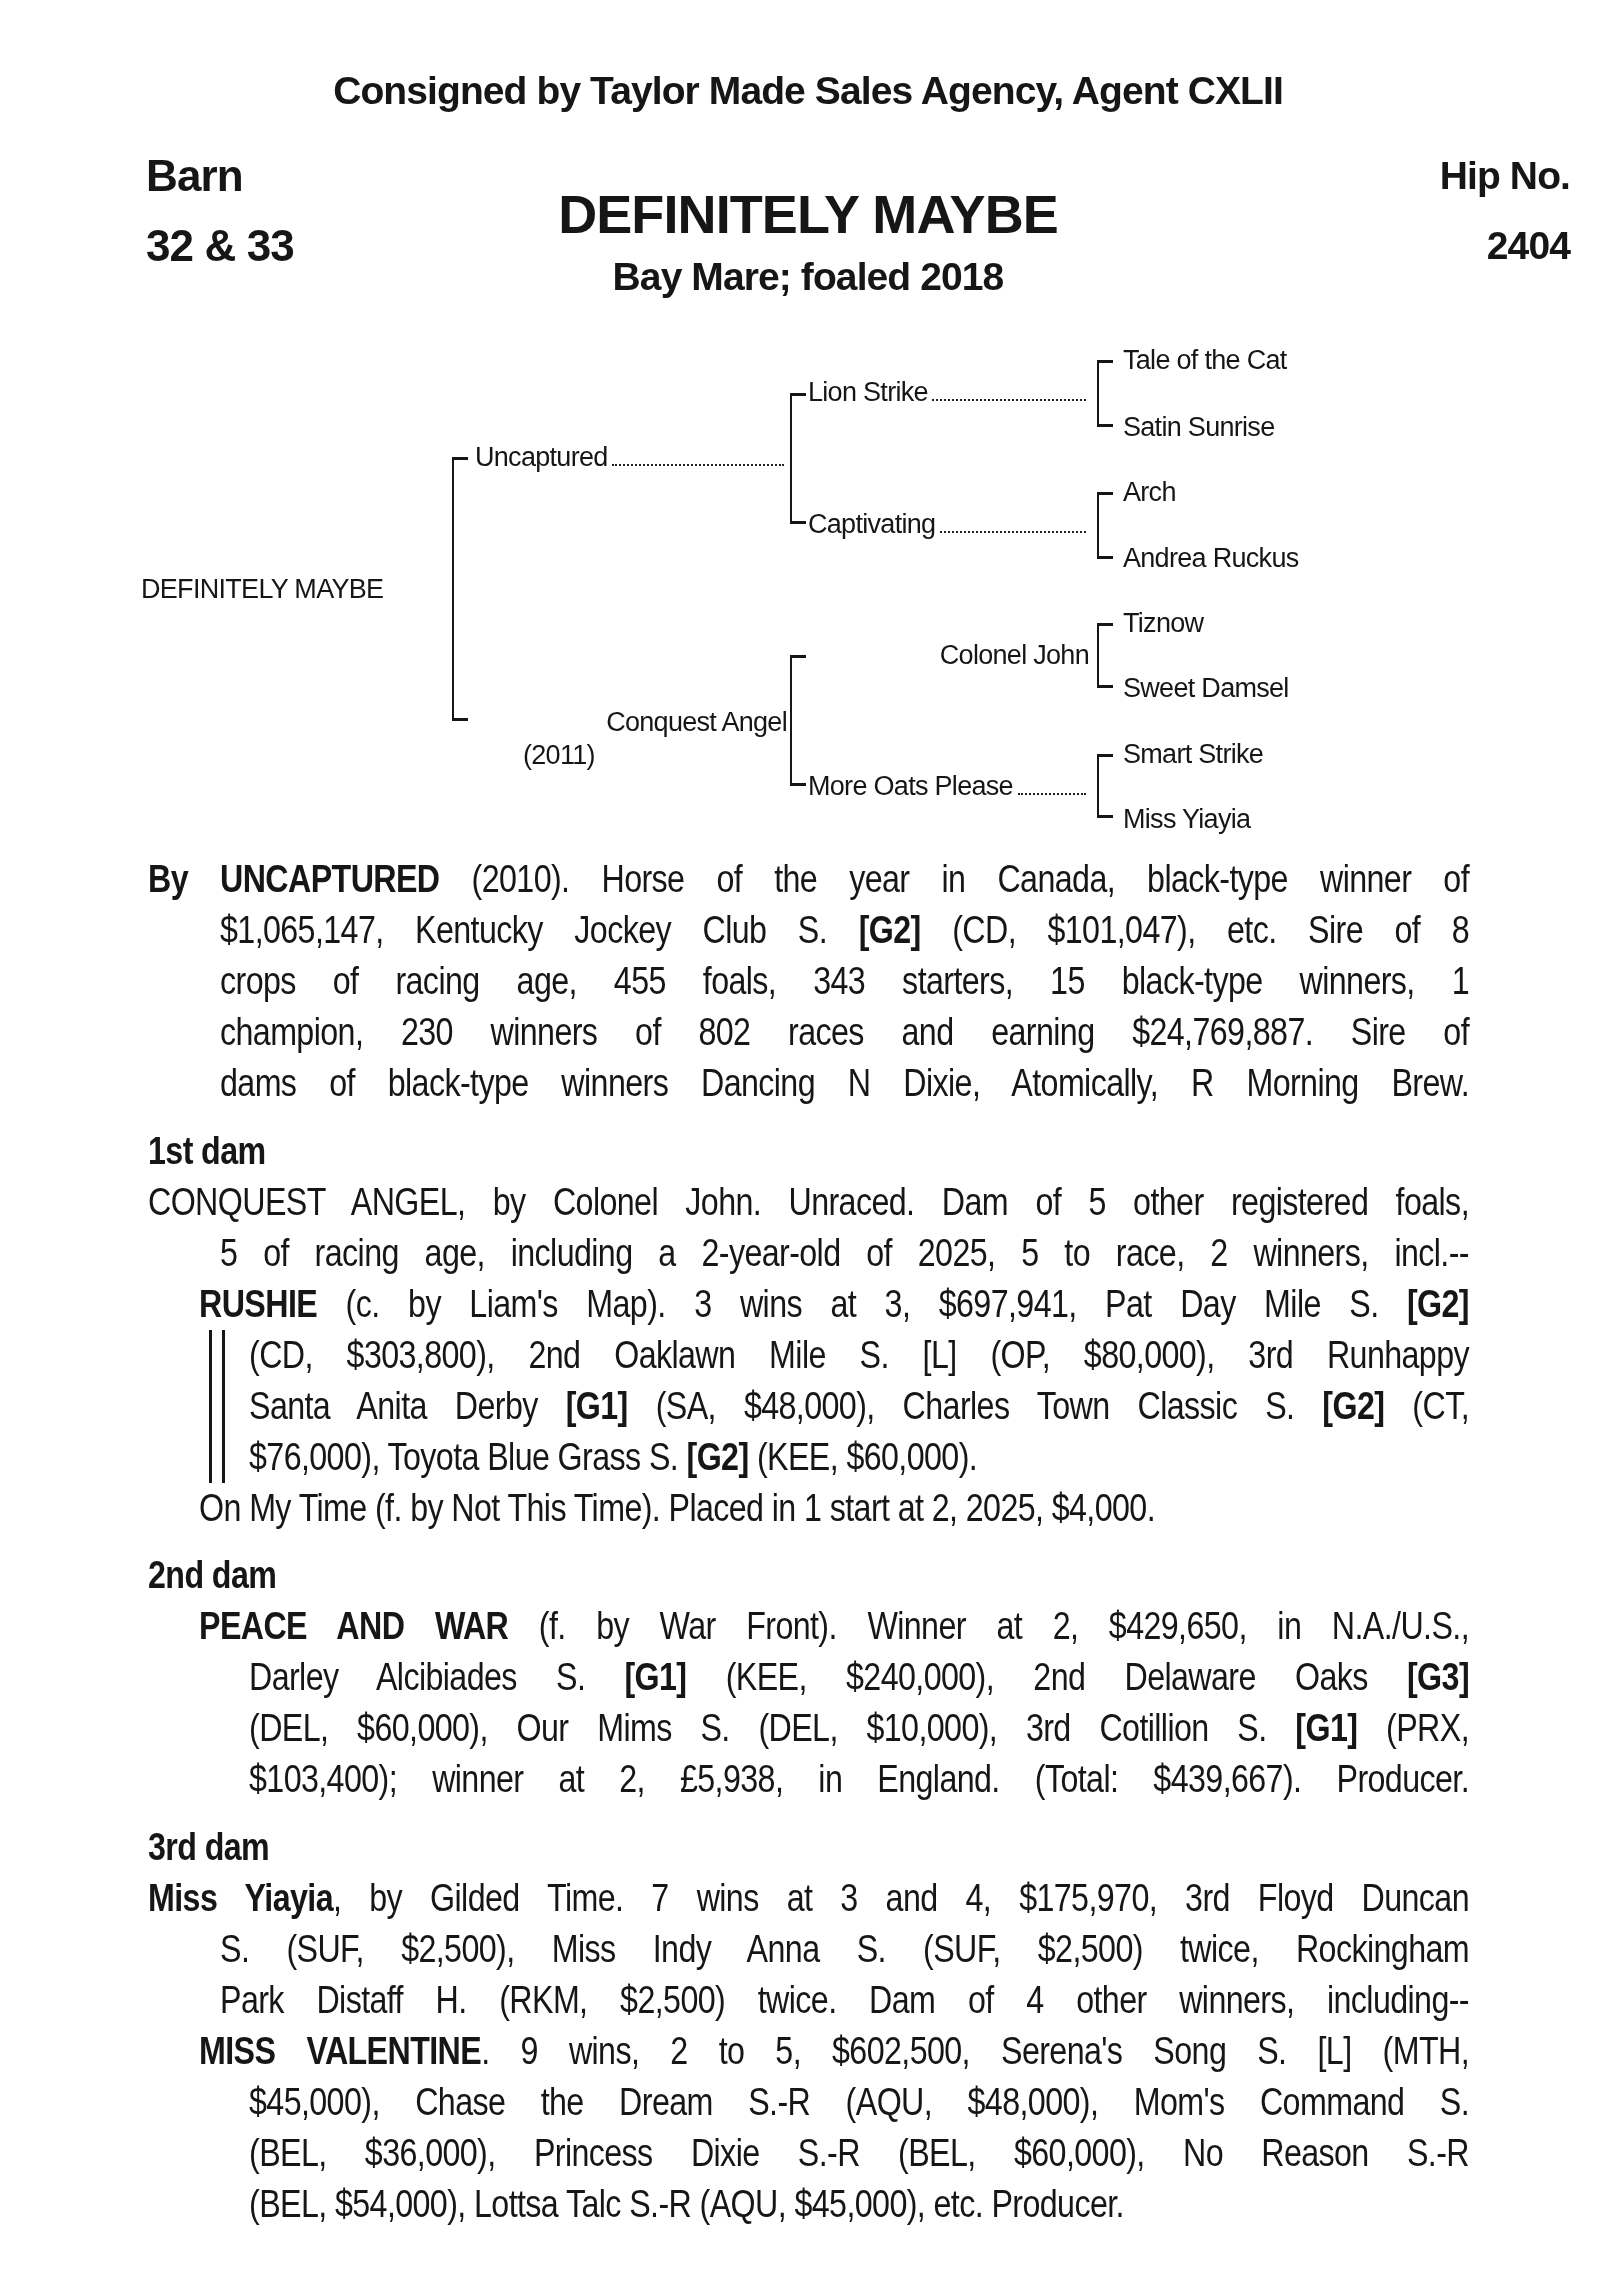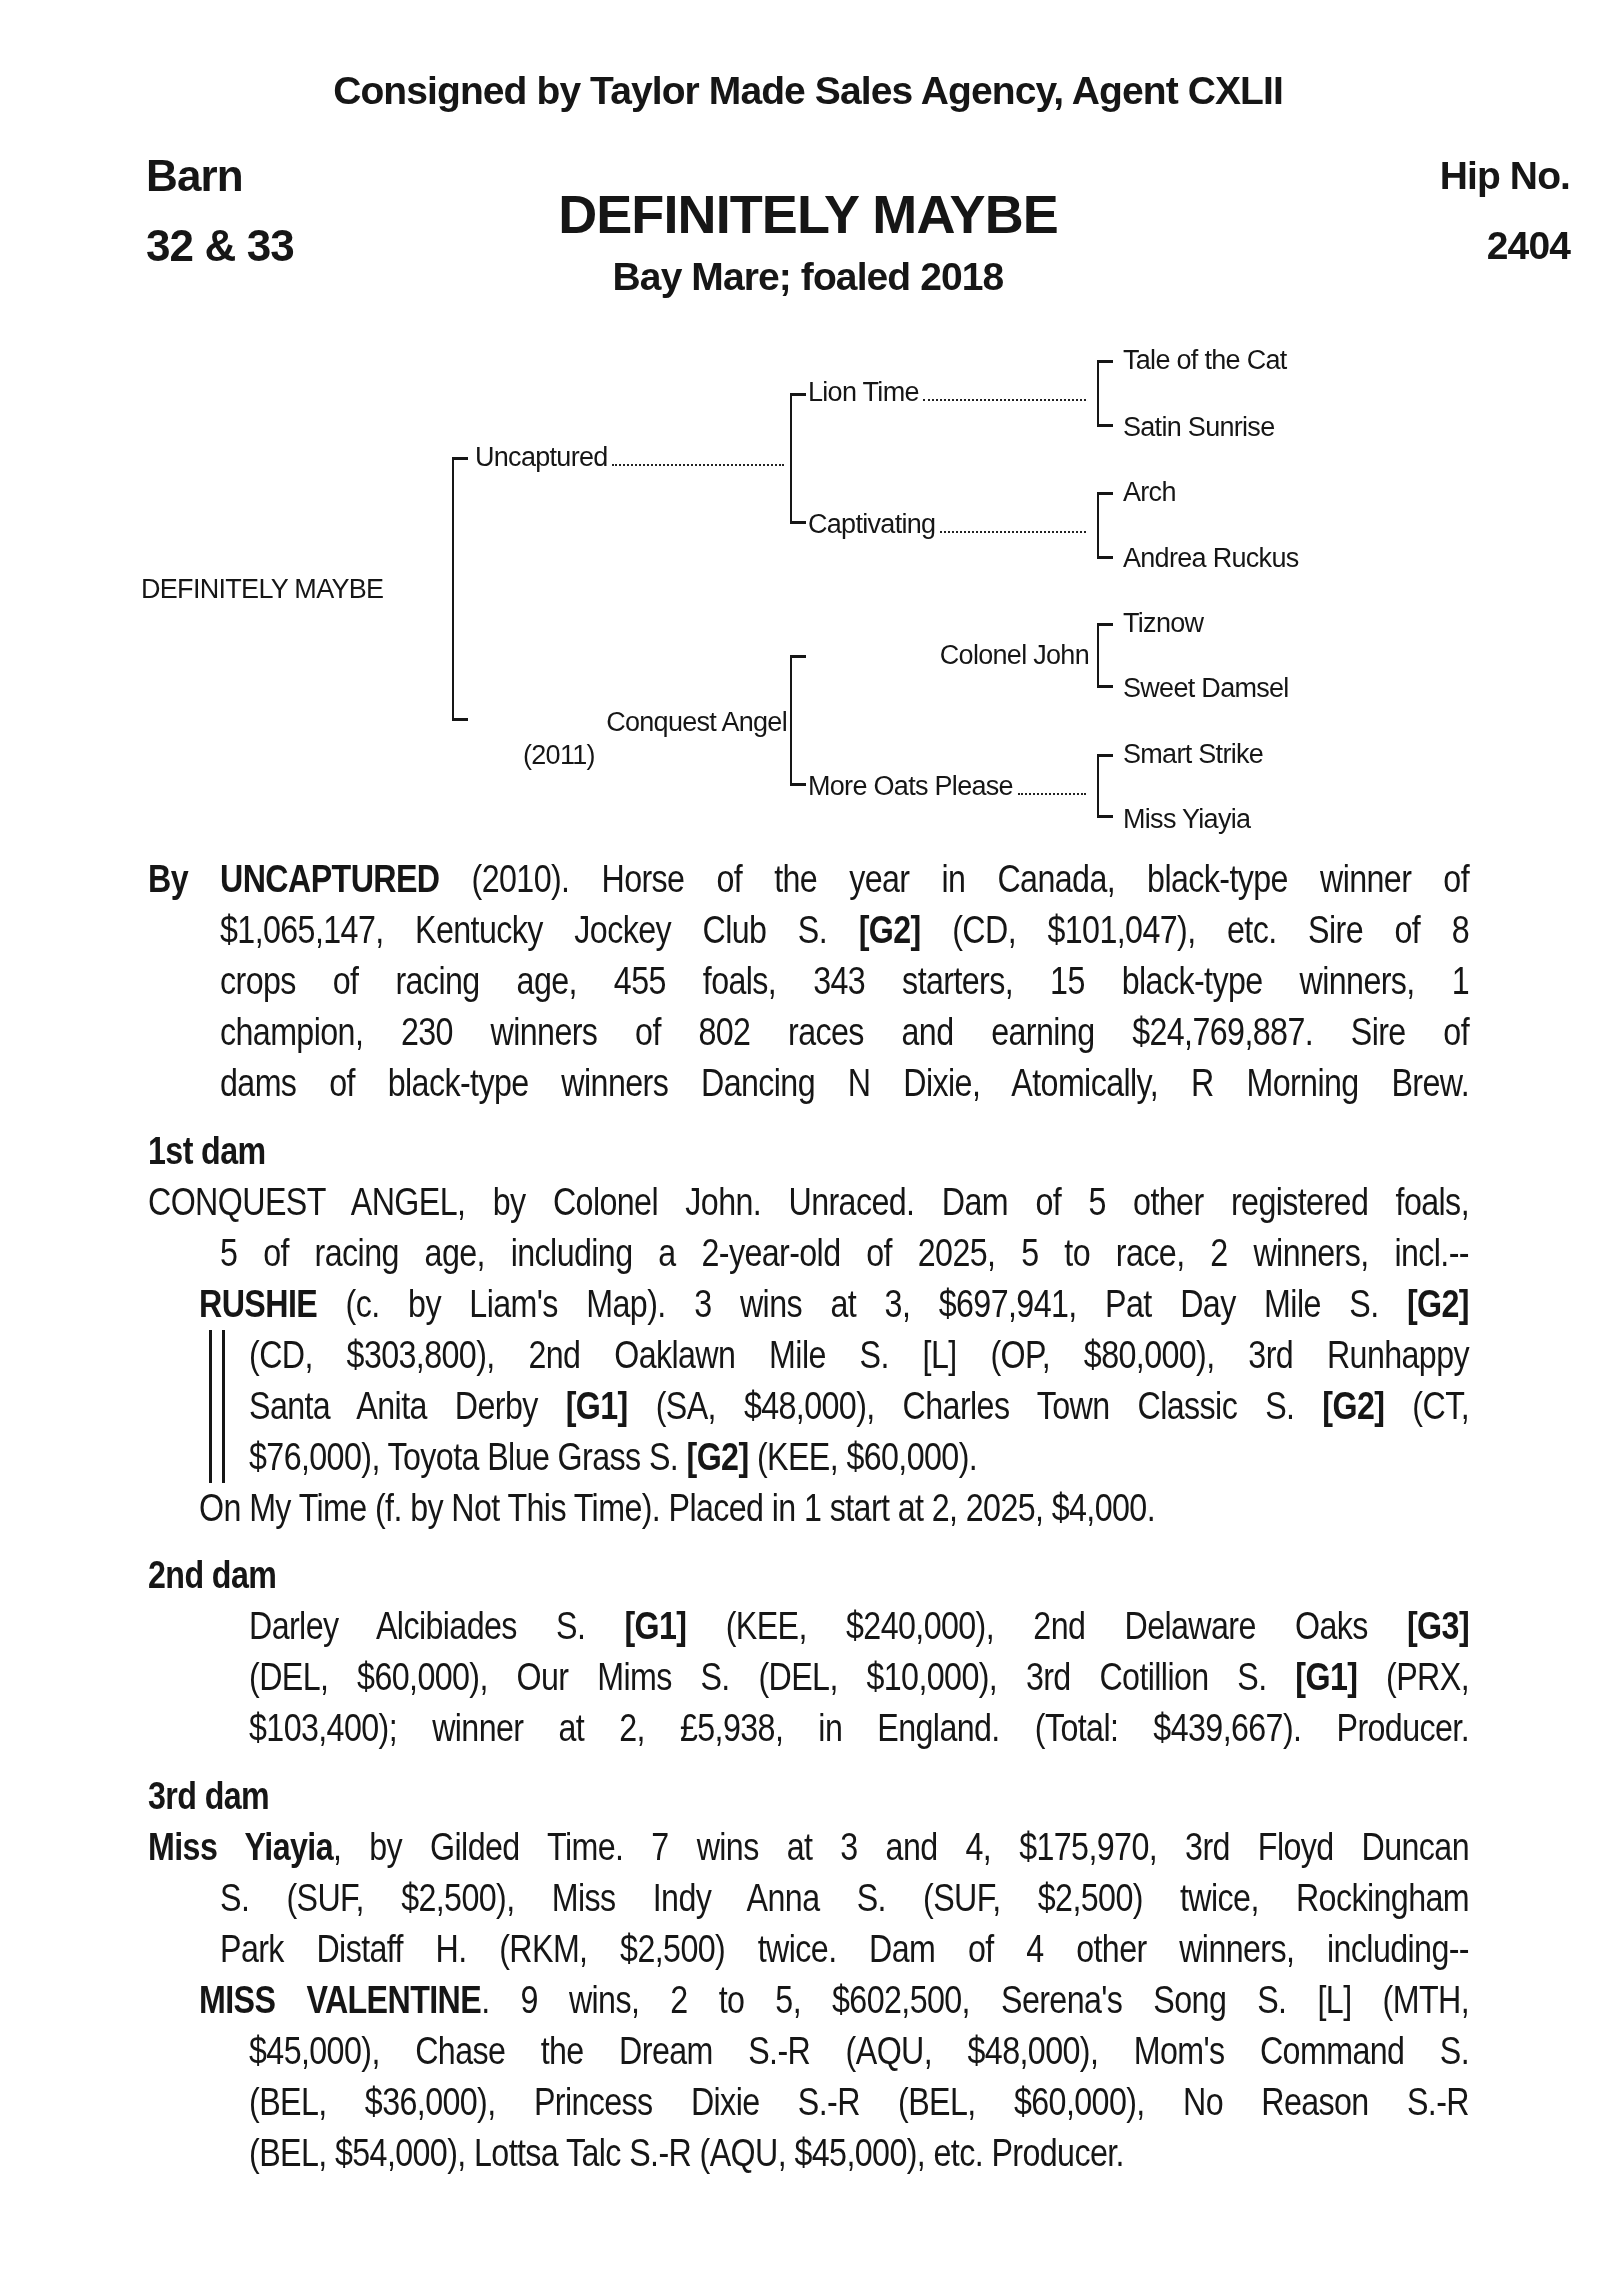--- a/index.html
+++ b/index.html
@@ -74,21 +74,21 @@
   <div class="tnode" style="left:475px;top:706px;width:312px;flex-direction:column;">
     <span class="tname">Conquest Angel</span>
       <span class="tdots"></span>
   </div>
   <div class="tyear" style="left:511px;top:739px;margin-left:12px;">(2011)</div>
 
   <div class="brk" style="left:790px;top:393px;height:131px;"></div>
   <div class="brk" style="left:790px;top:655px;height:131px;"></div>
 
   <div class="tnode" style="left:808px;top:376px;width:281px;">
-    <span class="tname">Lion Time</span>
+    <span class="tname">Lion Strike</span>
       <span class="tdots"></span>
   </div>
   <div class="tnode" style="left:808px;top:508px;width:281px;">
     <span class="tname">Captivating</span>
       <span class="tdots"></span>
   </div>
   <div class="tnode" style="left:808px;top:639px;width:281px;flex-direction:column;">
     <span class="tname">Colonel John</span>
       <span class="tdots"></span>
   </div>
@@ -163,20 +163,23 @@
       </div>
       <div class="ln lc2 bar tl">
         <span class="tx"><span>$76,000), Toyota Blue Grass S. </span><span class="b">[G2]</span><span> (KEE, $60,000).</span></span>
       </div>
       <div class="ln l1 tl">
         <span class="tx"><span>On My Time (f. by Not This Time). Placed in 1 start at 2, 2025, $4,000.</span></span>
       </div>
       <div class="ln l0 hd tl">
         <span class="tx"><span class="b">2nd dam</span></span>
       </div>
+      <div class="ln l1">
+        <span class="tx"><span class="b">PEACE AND WAR</span><span> (f. by War Front). Winner at 2, $429,650, in N.A./U.S.,</span></span>
+      </div>
       <div class="ln lc2">
         <span class="tx"><span>Darley Alcibiades S. </span><span class="b">[G1]</span><span> (KEE, $240,000), 2nd Delaware Oaks </span><span class="b">[G3]</span></span>
       </div>
       <div class="ln lc2">
         <span class="tx"><span>(DEL, $60,000), Our Mims S. (DEL, $10,000), 3rd Cotillion S. </span><span class="b">[G1]</span><span> (PRX,</span></span>
       </div>
       <div class="ln lc2">
         <span class="tx"><span>$103,400); winner at 2, £5,938, in England. (Total: $439,667). Producer.</span></span>
       </div>
       <div class="ln l0 hd tl">

